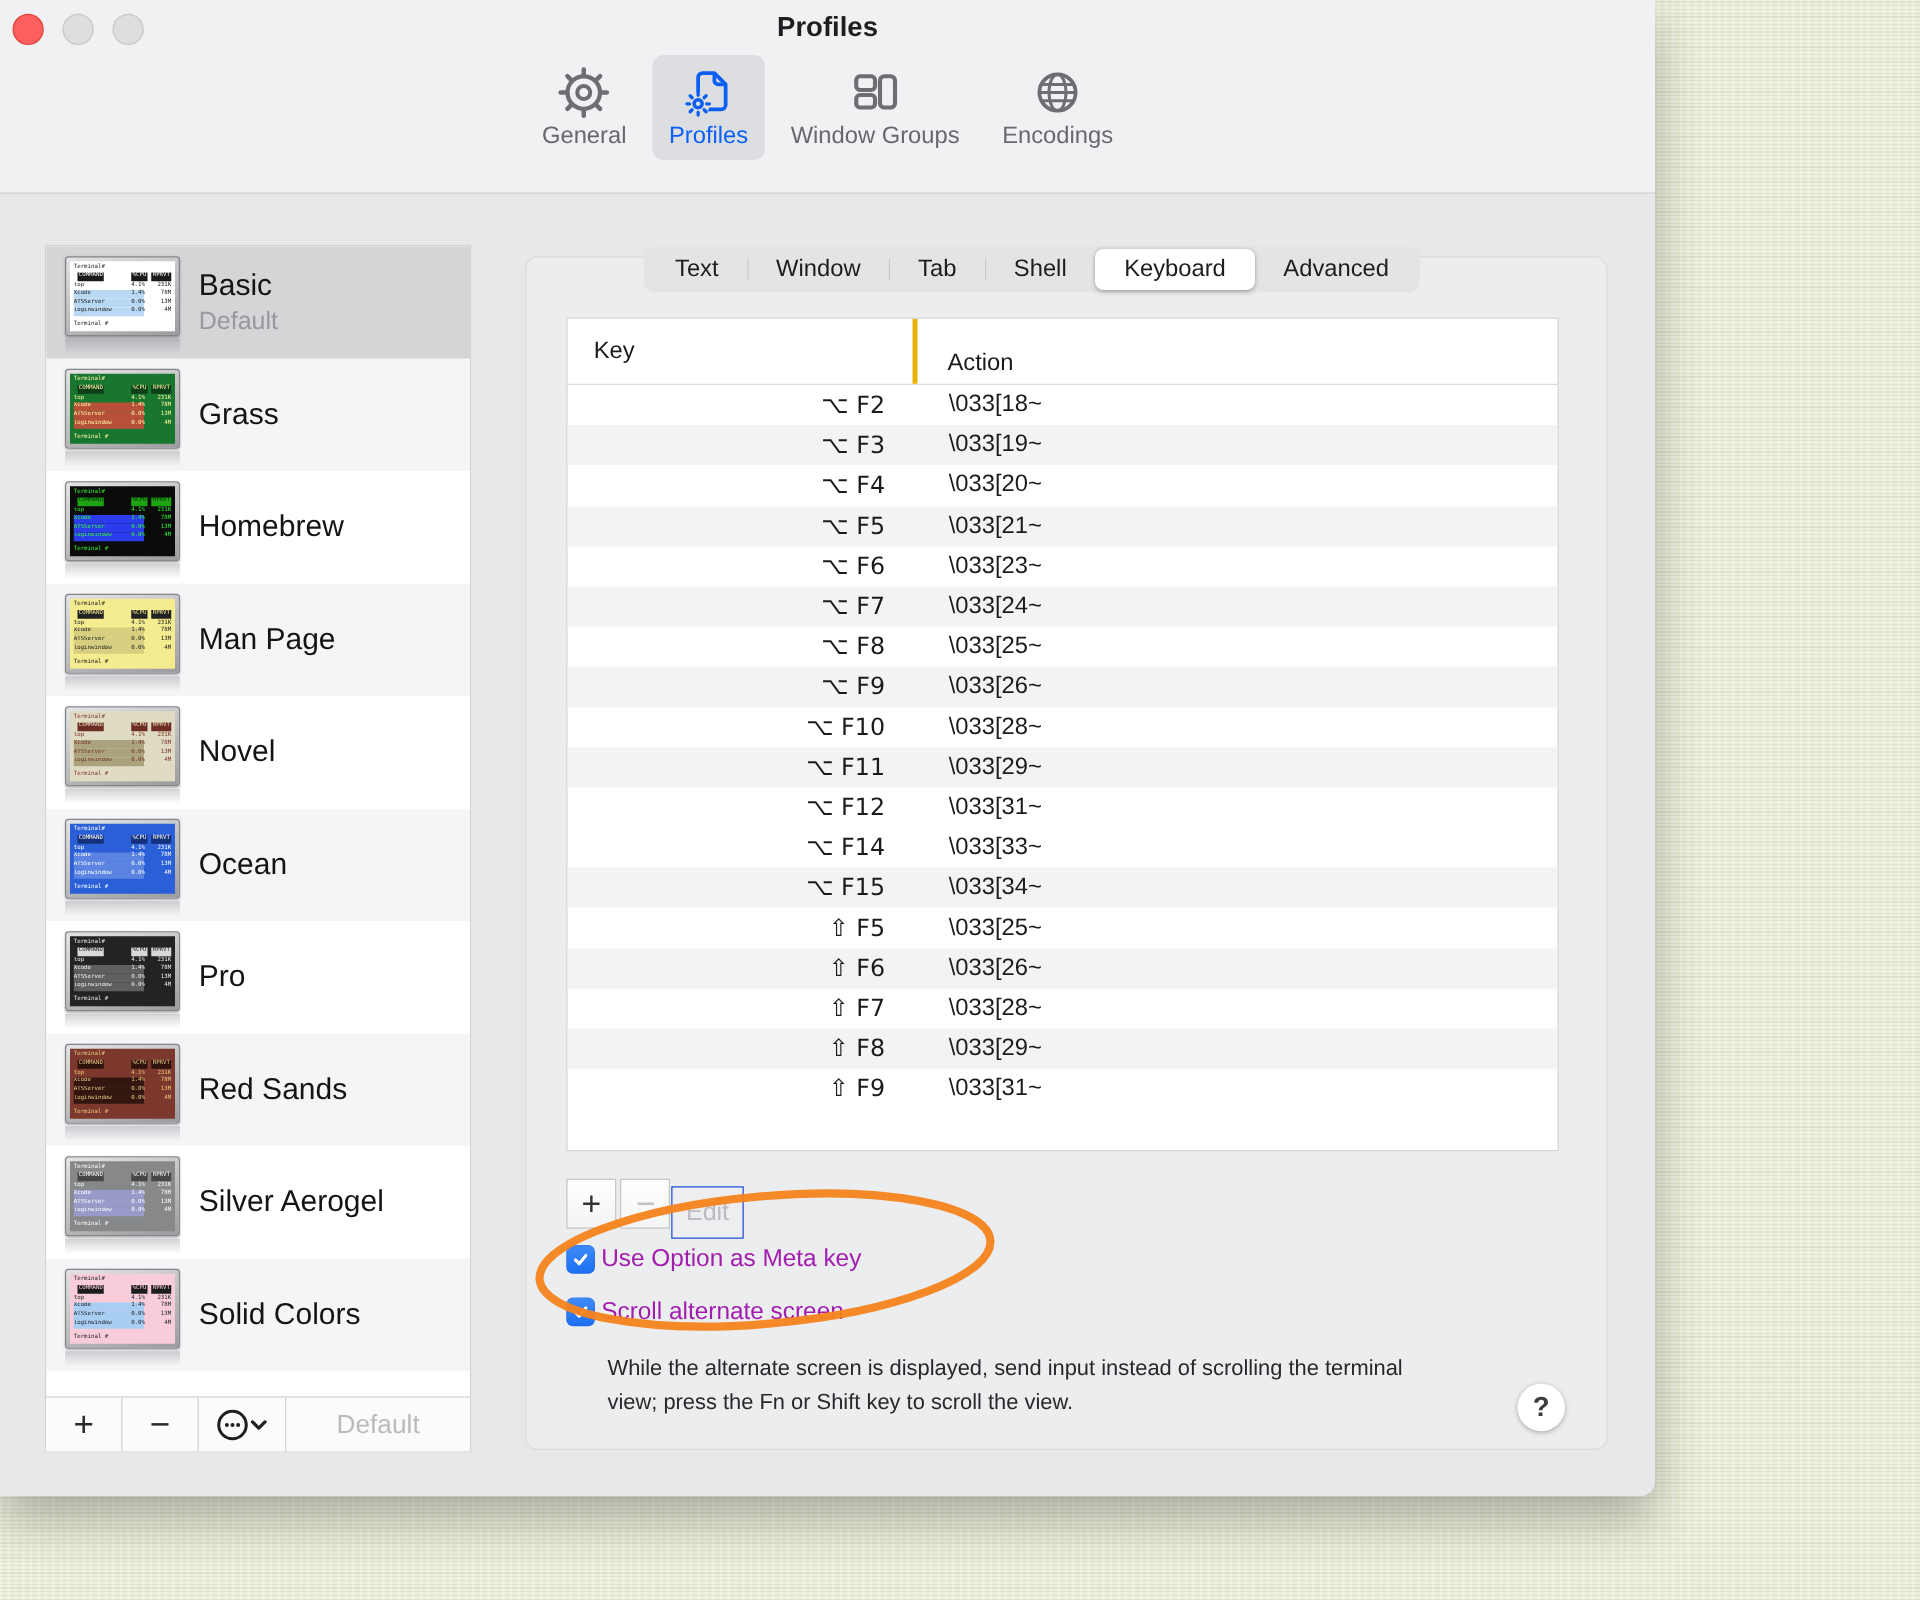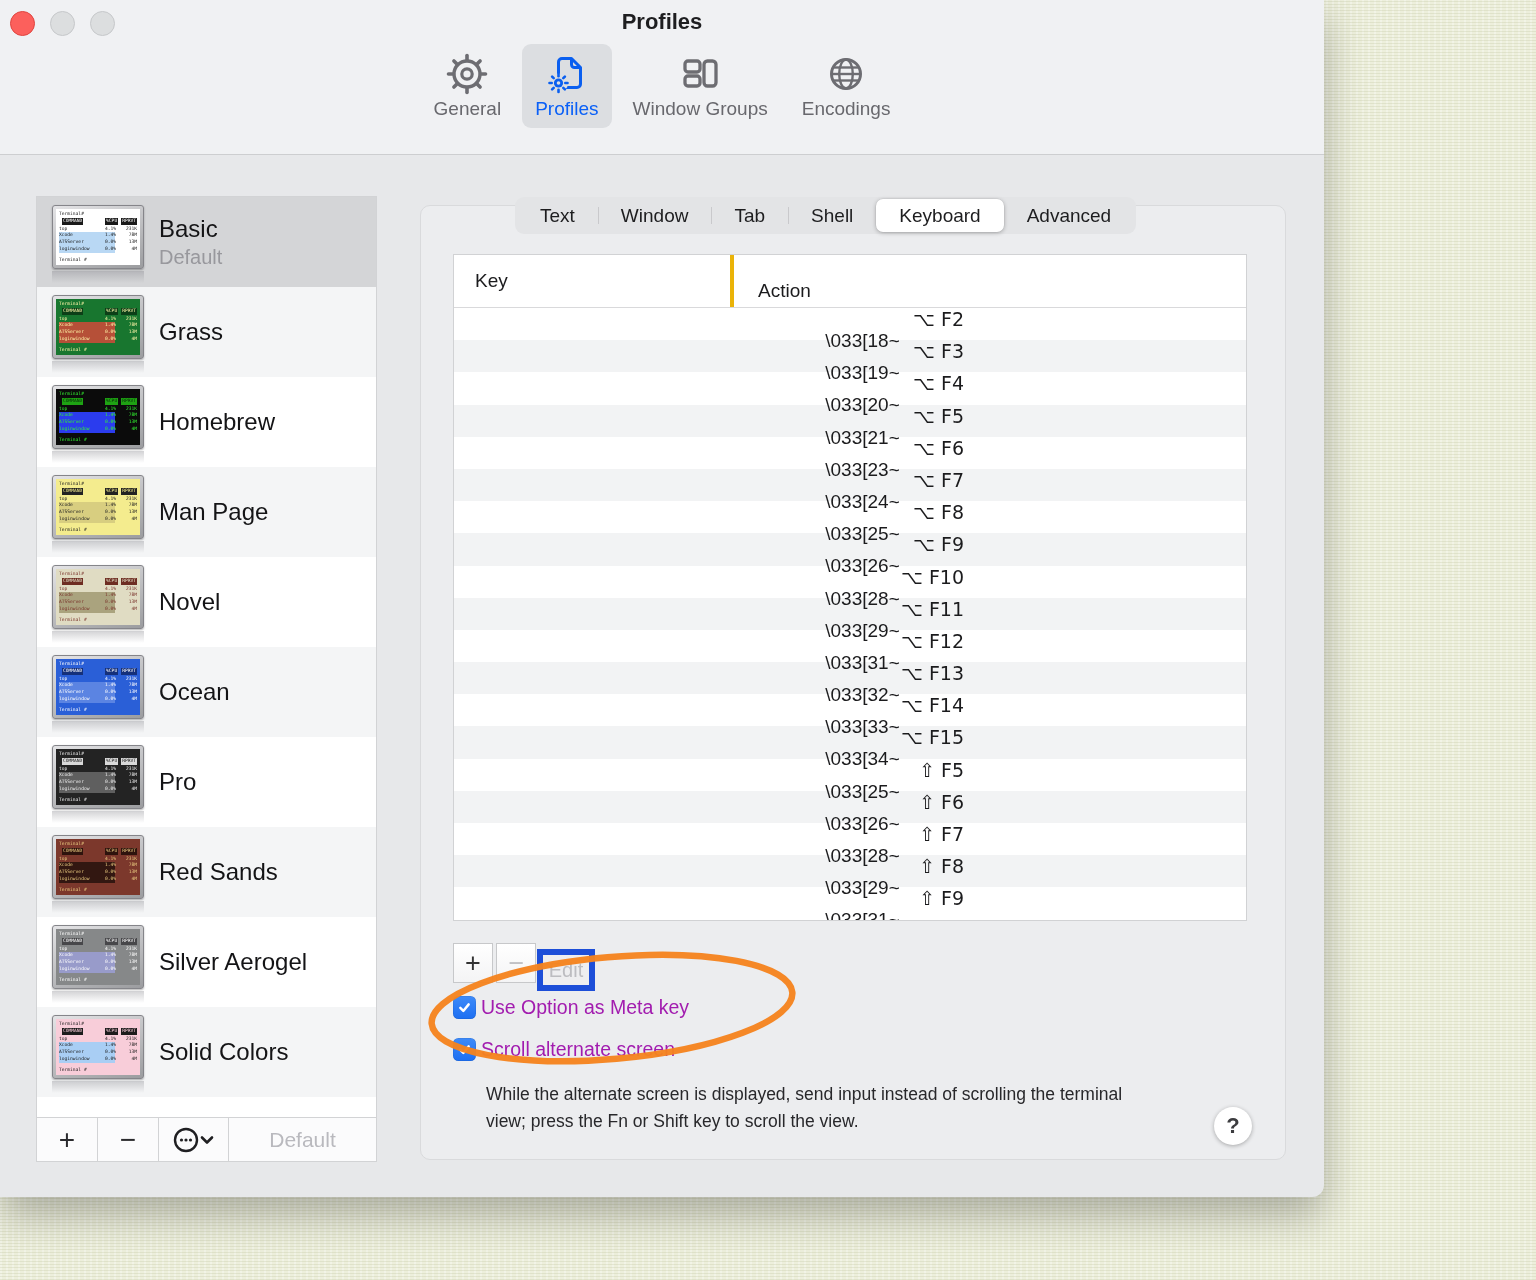--- a/index.html
+++ b/index.html
@@ -80,33 +80,33 @@
   .seg.sel { background:#fff;
     box-shadow:0 1px 4px rgba(0,0,0,0.28), 0 0 0 0.5px rgba(0,0,0,0.06); }
 
   .table { position:absolute; left:32px; top:48px; width:794px; height:667px;
     background:#fff; border:1px solid #d1d2d4; overflow:hidden; }
   .thead { height:53px; display:flex; align-items:stretch;
     border-bottom:1px solid #d9d9db; font-size:19px; color:#1b1b1d; }
   .th-key { width:280px; padding-left:21px; border-right:4px solid #eab308;
     display:flex; align-items:center; }
   .th-action { padding-left:24px; display:flex; align-items:center;margin-top:19px; }
-  .trow { height:32.2px; display:flex; align-items:center; font-size:19px; color:#1b1b1d;flex-direction:column; }
+  .trow { height:32.2px; display:flex; align-items:center; font-size:19px; color:#1b1b1d; }
   .trow.alt { background:#f2f3f4; }
   .cell-key { width:280px; text-align:right; padding-right:26px;
     font-family:"DejaVu Sans","Liberation Sans",sans-serif; }
   .cell-action { padding-left:25px; }
 
   .btnrow { position:absolute; left:32px; top:737px; height:50px; }
   .sq { width:40px; height:40px; border:1px solid #c7c8ca;
     background:linear-gradient(#fff,#f4f4f5); display:inline-flex; align-items:center;
     justify-content:center; font-size:27px; font-weight:300; color:#333; vertical-align:top; }
   .sq.minus { margin-left:-1px; color:#c2c2c5; }
   .editbtn { position:absolute; left:84px; top:6px; width:58px; height:42px;
-    border:6px solid #1d4ed8; background:#eeeef0; color:#bcbcc0; font-size:20px;
+    border:1px solid #1d4ed8; background:#eeeef0; color:#bcbcc0; font-size:20px;
     display:flex; align-items:center; justify-content:center; }
 
   .checkrow { position:absolute; left:32px; display:flex; align-items:center; gap:5px;
     font-size:19.5px; color:#a21caf; }
   .checkrow.r1 { top:790px; } .checkrow.r2 { top:832px; }
   .checkbox { width:23px; height:23px; border-radius:5.5px;
     background:linear-gradient(#3e8bf9,#1d6ff2); display:flex; align-items:center;
     justify-content:center; box-shadow:inset 0 0 0 0.5px rgba(0,0,0,0.12); }
 
   .desc { position:absolute; left:65px; top:875px; width:668px;
@@ -695,24 +695,20 @@
   <div class="trow alt">
     <div class="cell-key">⌥ F11</div>
     <div class="cell-action">\033[29~</div>
   </div>
 
   <div class="trow">
     <div class="cell-key">⌥ F12</div>
     <div class="cell-action">\033[31~</div>
   </div>
 
-  <div class="trow alt">
-    <div class="cell-key">⌥ F13</div>
-    <div class="cell-action">\033[32~</div>
-  </div>
 
   <div class="trow">
     <div class="cell-key">⌥ F14</div>
     <div class="cell-action">\033[33~</div>
   </div>
 
   <div class="trow alt">
     <div class="cell-key">⌥ F15</div>
     <div class="cell-action">\033[34~</div>
   </div>

